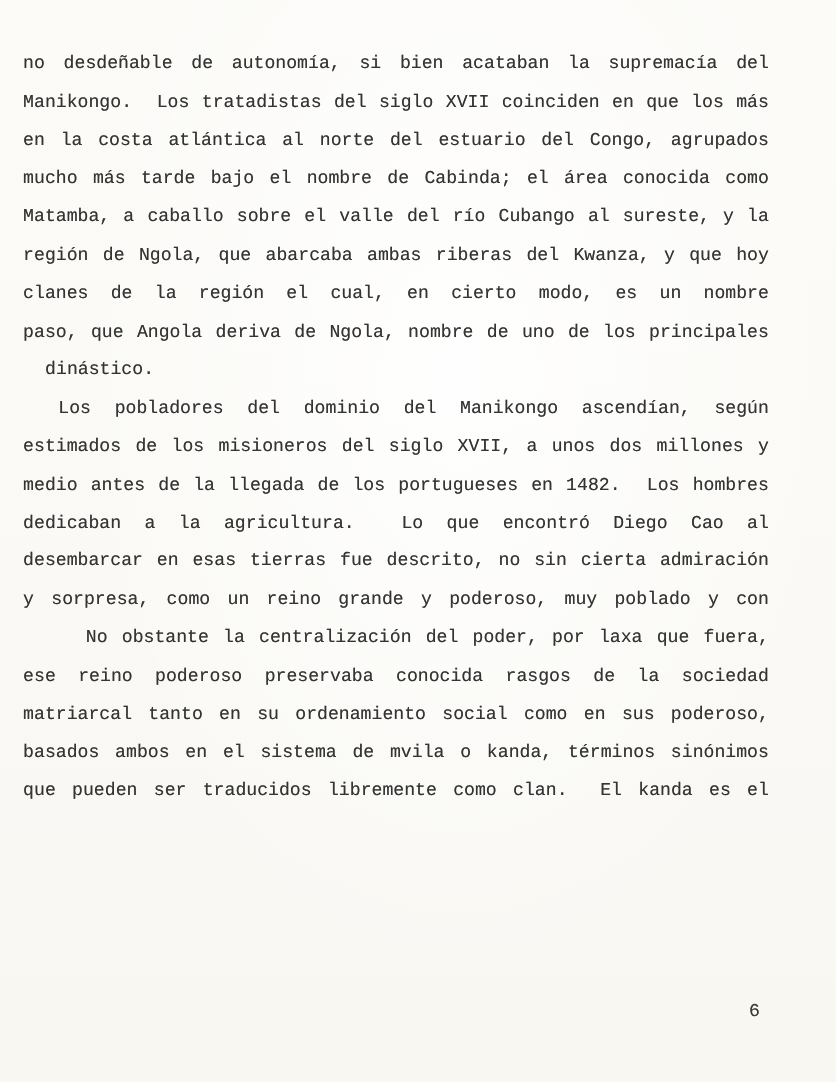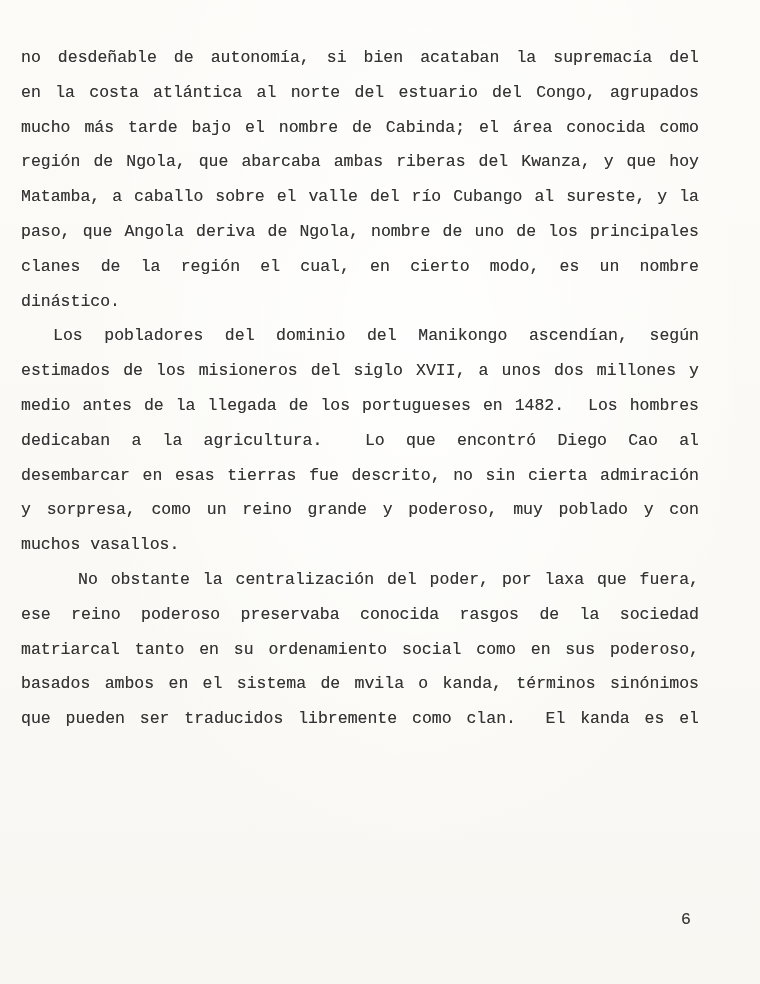--- a/index.html
+++ b/index.html
@@ -34,53 +34,54 @@
     font-size: 16.5px;
     white-space: normal;
     text-align: justify;
     text-align-last: justify;
     color: #343434;
     text-shadow: 0 0 0.6px rgba(45,45,45,0.55);
   }
   .line.no-just {
     text-align: left;
     text-align-last: left;
+    margin-left: 20px;
   }
   .page-number {
     position: absolute;
     left: 681px;
     top: 903px;
     width: 30px;
     height: 34.8px;
     line-height: 34.8px;
     font-size: 16.5px;
     color: #3a3a3a;
     text-shadow: 0 0 0.6px rgba(45,45,45,0.5);
   }
 </style>
 </head>
 <body>
 
 <div class="page">
   <div class="text-block" id="text-block">
       <div class="line">no desdeñable de autonomía, si bien acataban la supremacía del</div>
+      <div class="line">Manikongo.&nbsp; Los tratadistas del siglo XVII coinciden en que los más</div>
       <div class="line">en la costa atlántica al norte del estuario del Congo, agrupados</div>
       <div class="line">mucho más tarde bajo el nombre de Cabinda; el área conocida como</div>
+      <div class="line">Matamba, a caballo sobre el valle del río Cubango al sureste, y la</div>
       <div class="line">región de Ngola, que abarcaba ambas riberas del Kwanza, y que hoy</div>
-      <div class="line">Matamba, a caballo sobre el valle del río Cubango al sureste, y la</div>
+      <div class="line">clanes de la región el cual, en cierto modo, es un nombre</div>
       <div class="line">paso, que Angola deriva de Ngola, nombre de uno de los principales</div>
-      <div class="line">clanes de la región el cual, en cierto modo, es un nombre</div>
       <div class="line no-just">dinástico.</div>
       <div class="line" style="text-indent: 32px;">Los pobladores del dominio del Manikongo ascendían, según</div>
       <div class="line">estimados de los misioneros del siglo XVII, a unos dos millones y</div>
       <div class="line">medio antes de la llegada de los portugueses en 1482.&nbsp; Los hombres</div>
       <div class="line">dedicaban a la agricultura.&nbsp; Lo que encontró Diego Cao al</div>
       <div class="line">desembarcar en esas tierras fue descrito, no sin cierta admiración</div>
       <div class="line">y sorpresa, como un reino grande y poderoso, muy poblado y con</div>
-      <div class="line no-just">muchos vasallos.</div>
       <div class="line" style="text-indent: 57px;">No obstante la centralización del poder, por laxa que fuera,</div>
       <div class="line">ese reino poderoso preservaba conocida rasgos de la sociedad</div>
       <div class="line">matriarcal tanto en su ordenamiento social como en sus poderoso,</div>
       <div class="line">basados ambos en el sistema de mvila o kanda, términos sinónimos</div>
       <div class="line">que pueden ser traducidos libremente como clan.&nbsp; El kanda es el</div>
     </div>
   <div class="page-number">6</div>
 </div>
 
 </body></html>

